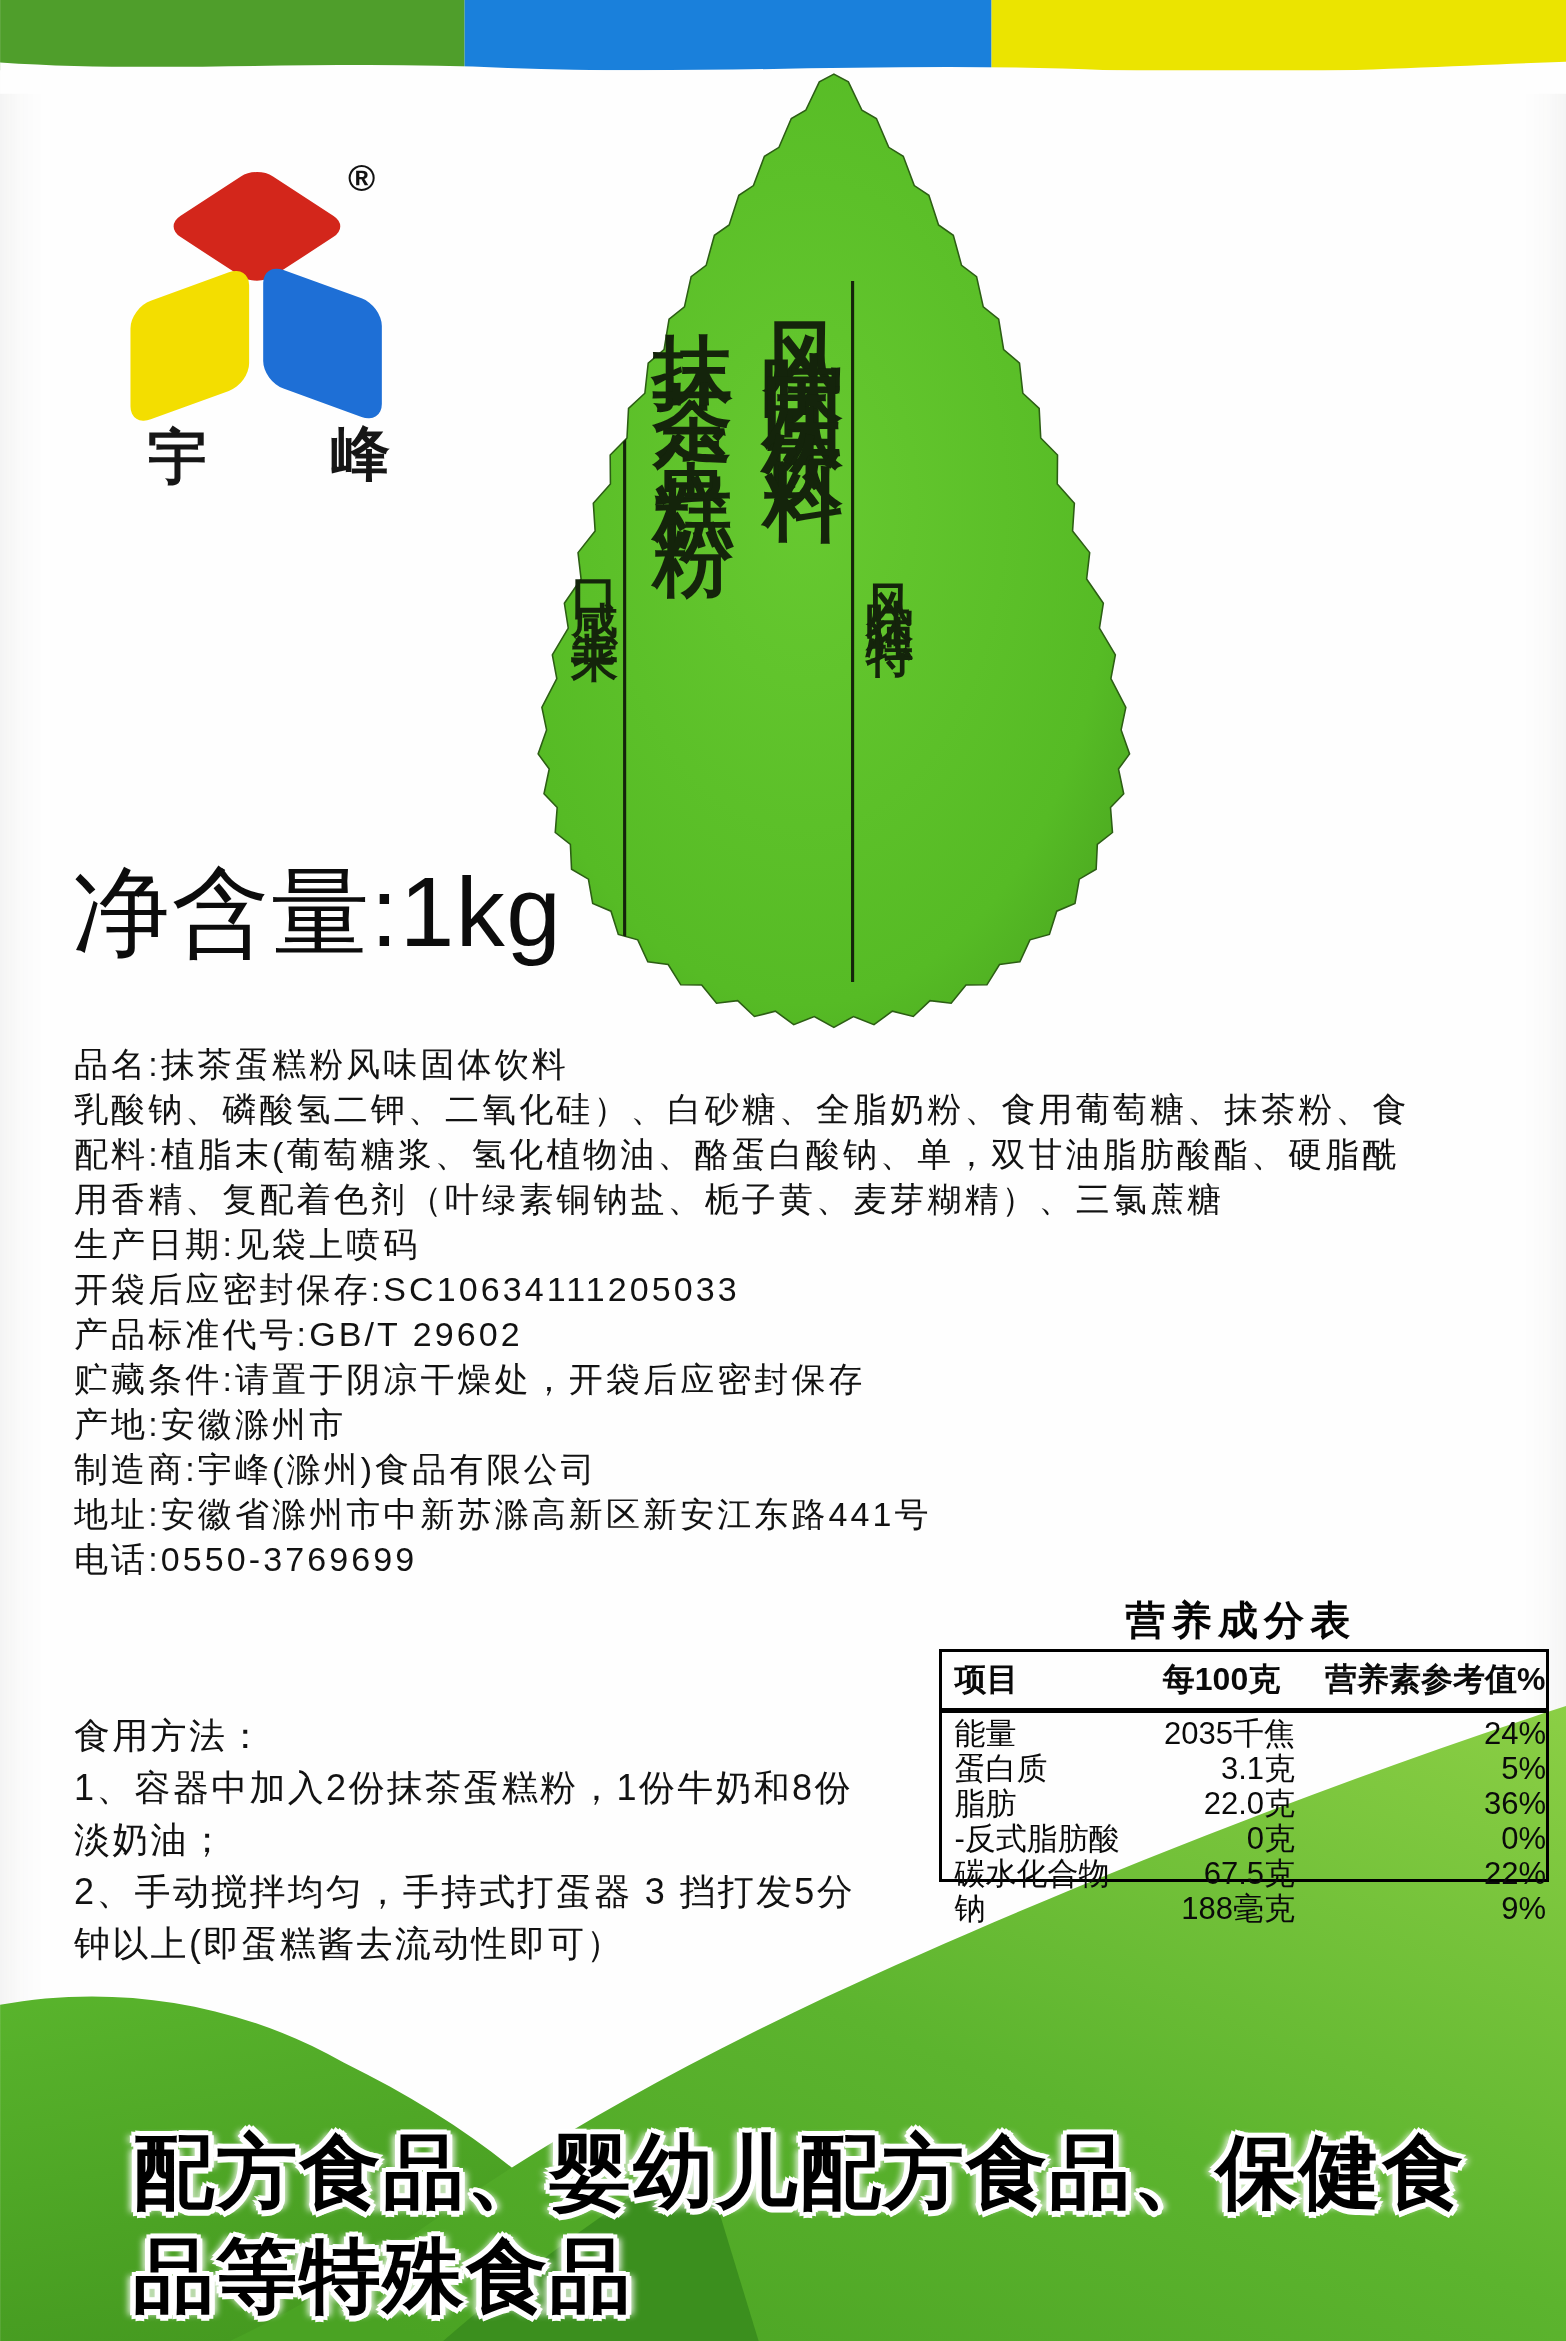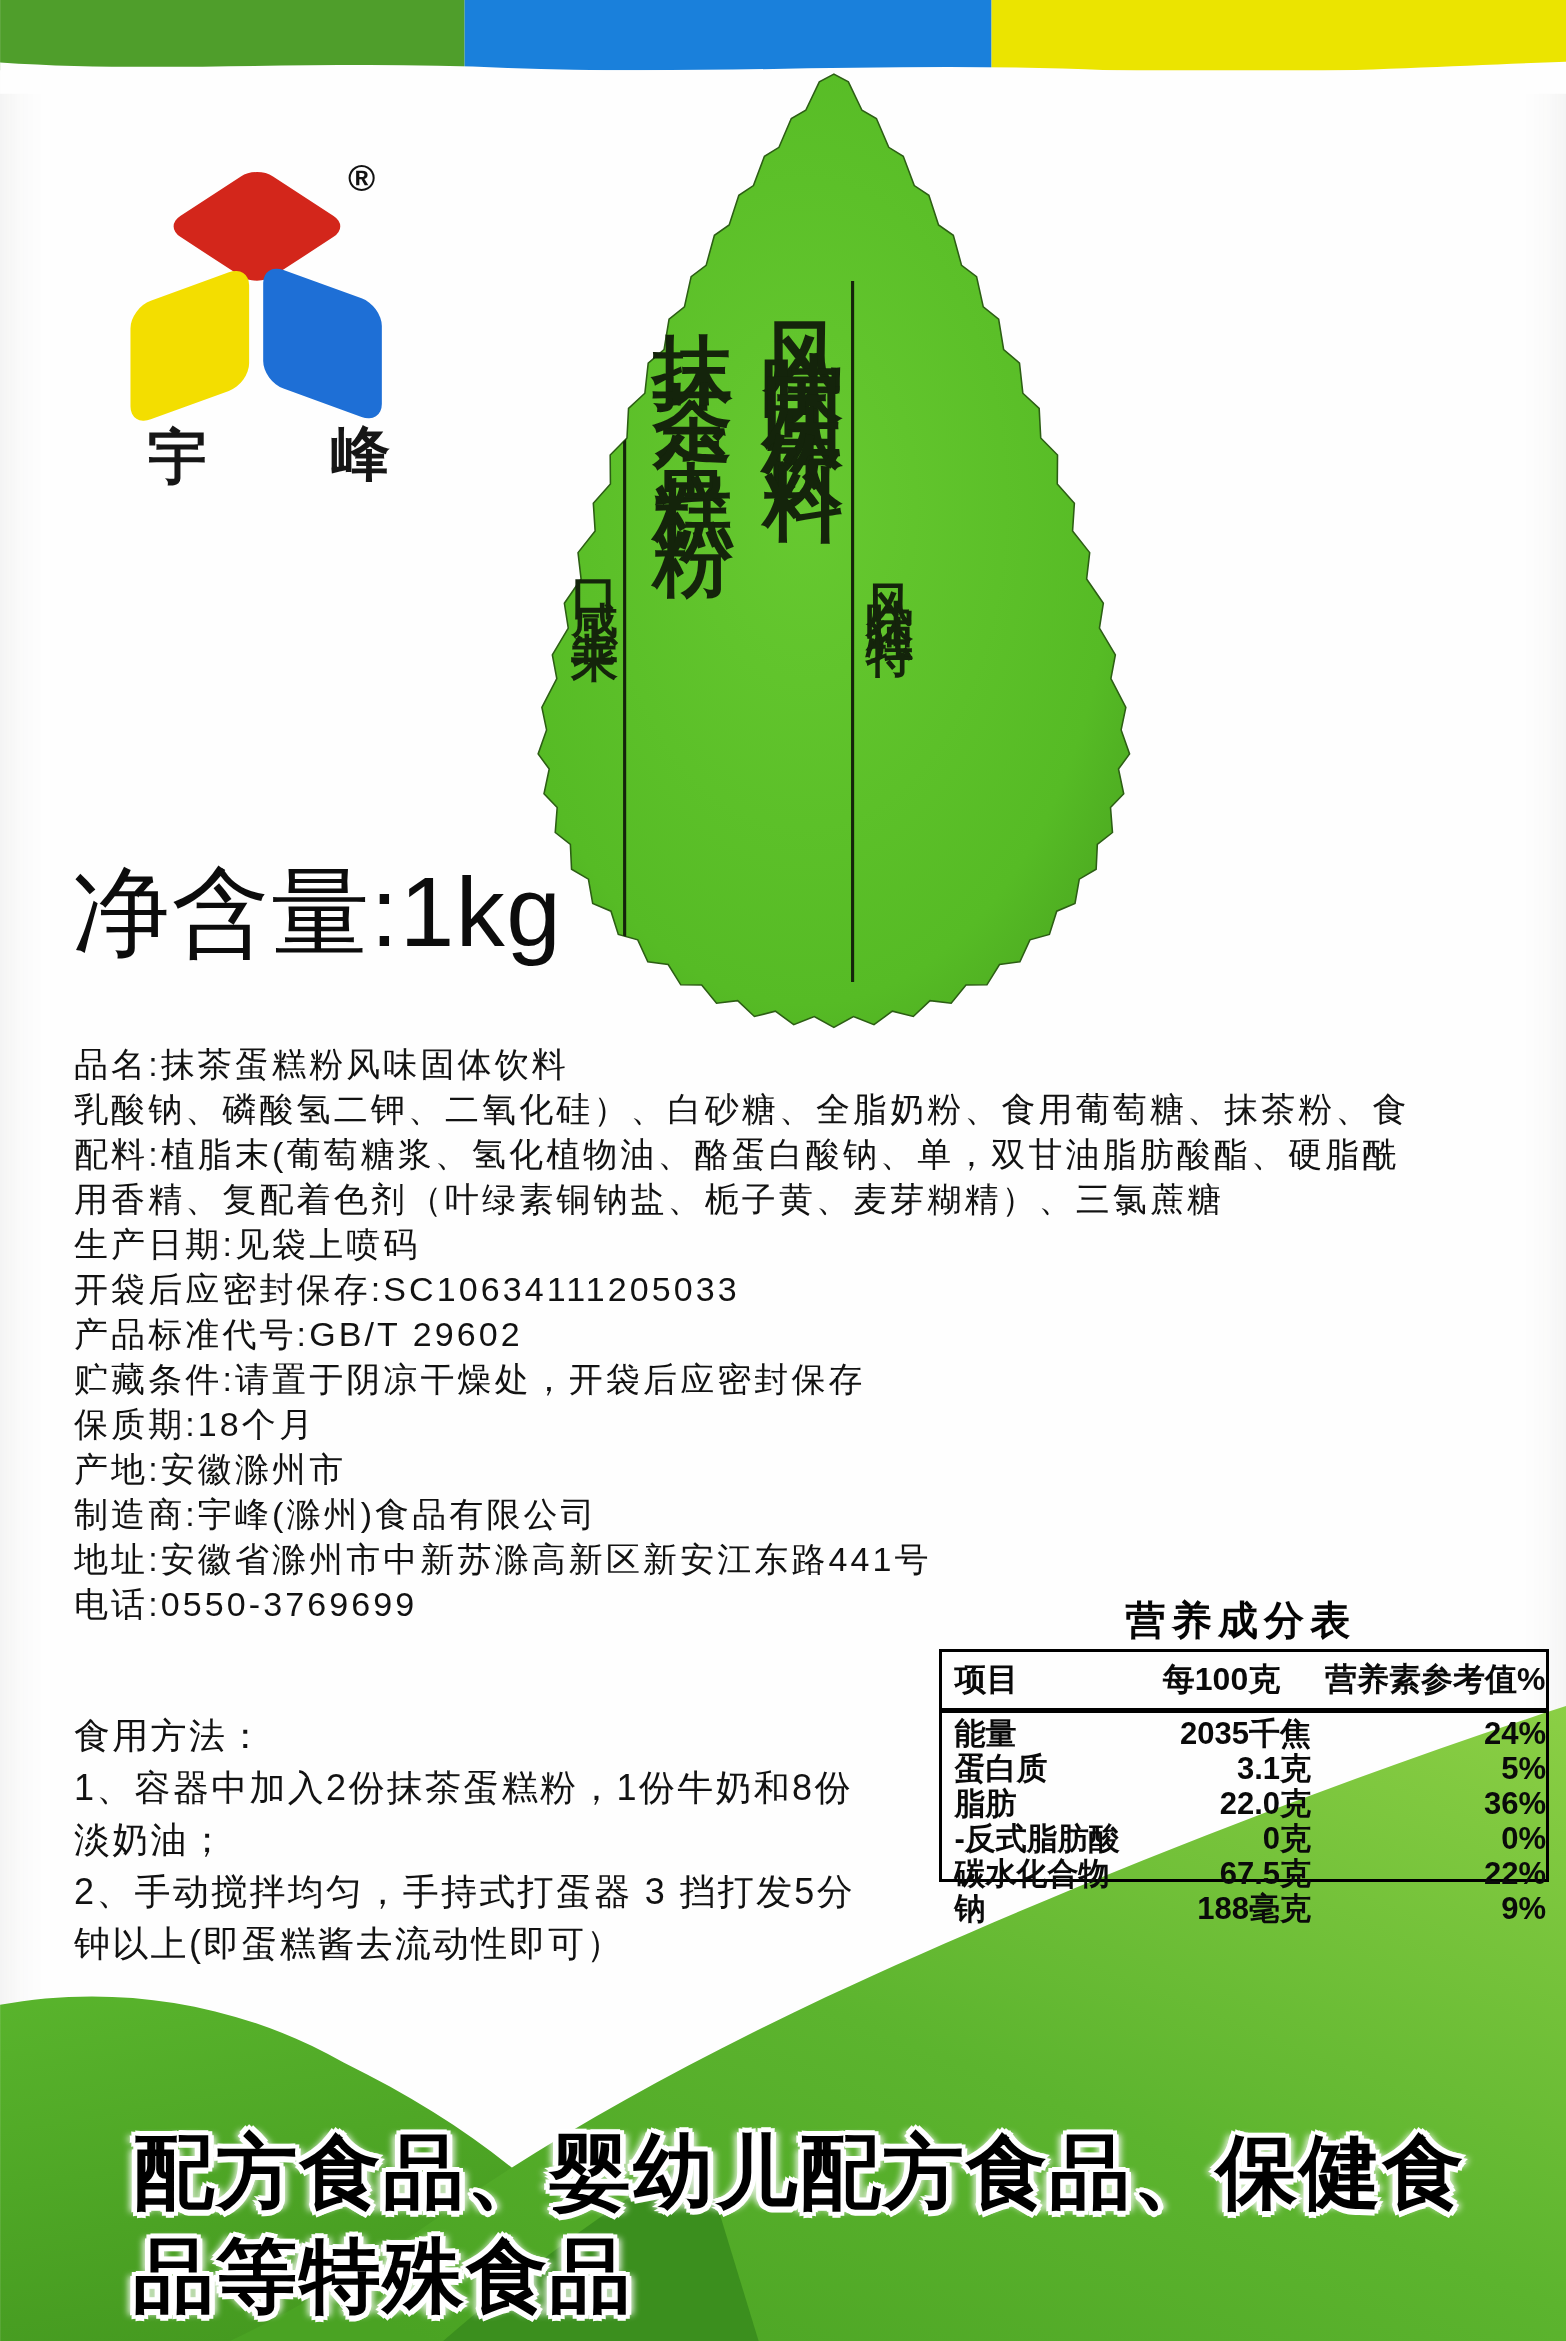--- a/index.html
+++ b/index.html
@@ -28,21 +28,21 @@
 
   .info{left:74px;top:1042px;width:1487px;font-size:34px;font-weight:500;letter-spacing:3.1px;}
   .info div{line-height:45px;white-space:nowrap;}
 
   .usage{left:74px;top:1710px;width:828px;font-size:36px;font-weight:500;letter-spacing:2.3px;}
   .usage div{line-height:52px;white-space:nowrap;}
 
   .ntitle{left:1038px;top:1593px;width:406px;text-align:center;font-size:40px;font-weight:bold;letter-spacing:6.2px;color:#050505;}
   .ntable{left:939px;top:1649px;width:610px;height:233px;border:3.9px solid #000;box-sizing:border-box;color:#0a0a0a;}
   .nhead{display:grid;grid-template-columns:176px 207px 1fr;height:61px;border-bottom:5.5px solid #000;box-sizing:border-box;align-items:center;font-size:32px;font-weight:bold;}
-  .nrow{display:grid;grid-template-columns:176px 207px 1fr;height:35px;align-items:center;font-size:31px;font-weight:bold;gap:16px;}
+  .nrow{display:grid;grid-template-columns:176px 207px 1fr;height:35px;align-items:center;font-size:31px;font-weight:normal;}
   .c1{padding-left:12.5px;white-space:nowrap;}
   .c2{text-align:right;padding-right:30px;white-space:nowrap;}
   .c3{text-align:right;white-space:nowrap;}
   .nhead .c2{text-align:center;padding-right:0;}
   .nhead .c3{text-align:right;padding-right:4.7px;}
 
   .warn{position:absolute;font-size:81px;font-weight:bold;color:#000;letter-spacing:2.3px;white-space:nowrap;
     text-shadow:-5.5px 0 #fff,5.5px 0 #fff,0 -5.5px #fff,0 5.5px #fff,
       -3.9px -3.9px #fff,3.9px -3.9px #fff,-3.9px 3.9px #fff,3.9px 3.9px #fff,
       -7.8px 0 6.2px rgba(255,255,255,.85),7.8px 0 6.2px rgba(255,255,255,.85);}
@@ -117,21 +117,20 @@
 
   <div class="abs info">
     <div>品名:抹茶蛋糕粉风味固体饮料</div>
     <div>乳酸钠、磷酸氢二钾、二氧化硅）、白砂糖、全脂奶粉、食用葡萄糖、抹茶粉、食</div>
     <div>配料:植脂末(葡萄糖浆、氢化植物油、酪蛋白酸钠、单，双甘油脂肪酸酯、硬脂酰</div>
     <div>用香精、复配着色剂（叶绿素铜钠盐、栀子黄、麦芽糊精）、三氯蔗糖</div>
     <div>生产日期:见袋上喷码</div>
     <div>开袋后应密封保存:SC10634111205033</div>
     <div>产品标准代号:GB/T 29602</div>
     <div>贮藏条件:请置于阴凉干燥处，开袋后应密封保存</div>
-    <div>保质期:18个月</div>
     <div>产地:安徽滁州市</div>
     <div>制造商:宇峰(滁州)食品有限公司</div>
     <div>地址:安徽省滁州市中新苏滁高新区新安江东路441号</div>
     <div>电话:0550-3769699</div>
   </div>
 
   <div class="abs usage">
     <div>食用方法：</div>
     <div>1、容器中加入2份抹茶蛋糕粉，1份牛奶和8份</div>
     <div>淡奶油；</div>

